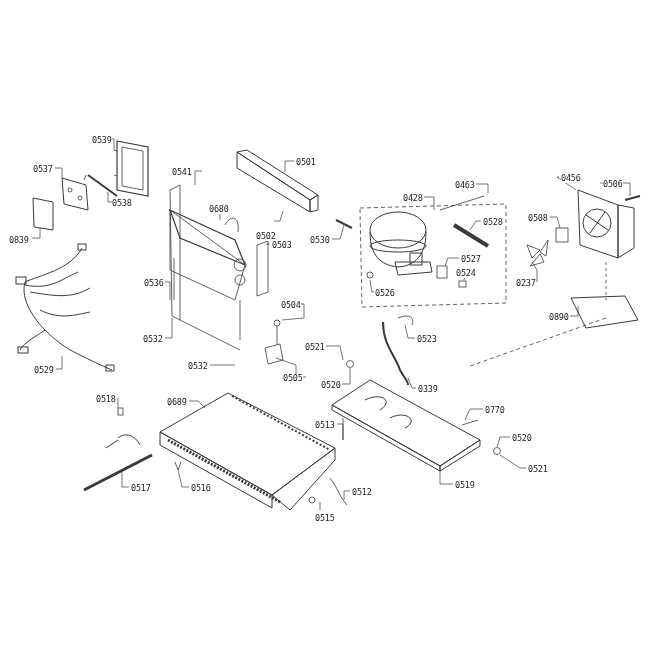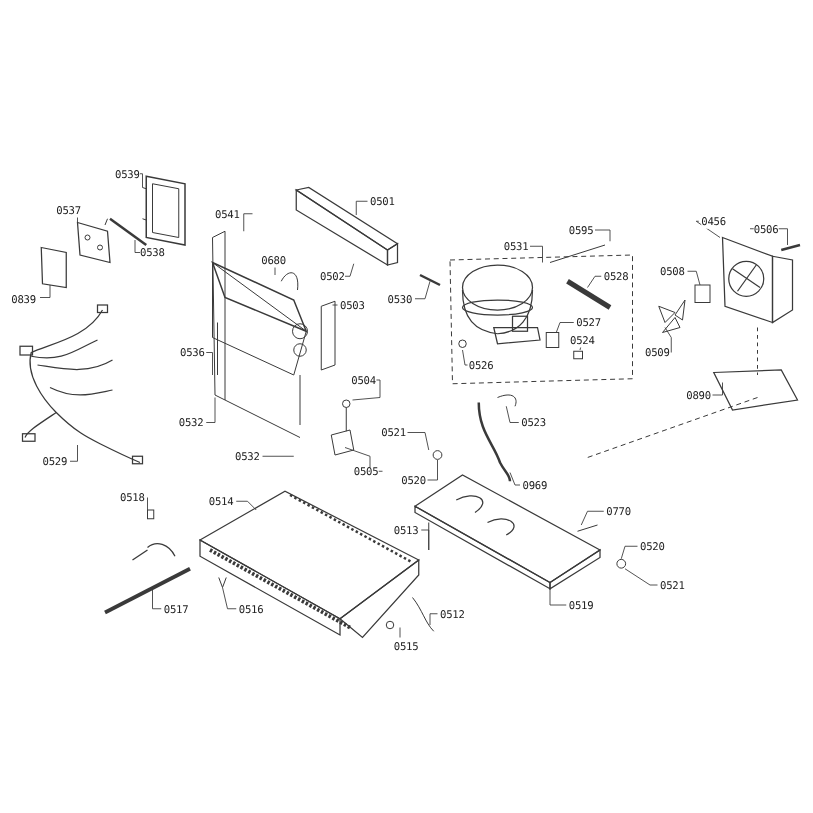--- a/index.html
+++ b/index.html
@@ -180,52 +180,52 @@
     <polyline points="526,468 520,468 500,455"></polyline>
     <polyline points="453,484 440,484 440,471"></polyline>
     <polyline points="129,487 122,487 122,470"></polyline>
     <polyline points="189,487 182,487 178,470"></polyline>
     <polyline points="350,491 344,491 344,500"></polyline>
     <polyline points="320,510 320,502"></polyline>
   </g>
 </svg>
 
 <span class="lbl" style="left:92px;top:136px">0539</span>
-<span class="lbl" style="left:45px;top:165px">0537</span>
+<span class="lbl" style="left:33px;top:165px">0537</span>
 <span class="lbl" style="left:112px;top:199px">0538</span>
 <span class="lbl" style="left:9px;top:236px">0839</span>
 <span class="lbl" style="left:172px;top:168px">0541</span>
 <span class="lbl" style="left:209px;top:205px">0680</span>
 <span class="lbl" style="left:296px;top:158px">0501</span>
-<span class="lbl" style="left:256px;top:218px">0502</span>
+<span class="lbl" style="left:256px;top:232px">0502</span>
 <span class="lbl" style="left:272px;top:241px">0503</span>
 <span class="lbl" style="left:310px;top:236px">0530</span>
-<span class="lbl" style="left:403px;top:194px">0531</span>
-<span class="lbl" style="left:455px;top:181px">0595</span>
+<span class="lbl" style="left:403px;top:194px">0428</span>
+<span class="lbl" style="left:455px;top:181px">0463</span>
 <span class="lbl" style="left:483px;top:218px">0528</span>
 <span class="lbl" style="left:461px;top:255px">0527</span>
 <span class="lbl" style="left:456px;top:269px">0524</span>
 <span class="lbl" style="left:375px;top:289px">0526</span>
 <span class="lbl" style="left:561px;top:174px">0456</span>
 <span class="lbl" style="left:603px;top:180px">0506</span>
 <span class="lbl" style="left:528px;top:214px">0508</span>
-<span class="lbl" style="left:516px;top:279px">0509</span>
+<span class="lbl" style="left:516px;top:279px">0237</span>
 <span class="lbl" style="left:549px;top:313px">0890</span>
 <span class="lbl" style="left:144px;top:279px">0536</span>
 <span class="lbl" style="left:143px;top:335px">0532</span>
 <span class="lbl" style="left:188px;top:362px">0532</span>
 <span class="lbl" style="left:281px;top:301px">0504</span>
 <span class="lbl" style="left:283px;top:374px">0505</span>
 <span class="lbl" style="left:34px;top:366px">0529</span>
 <span class="lbl" style="left:305px;top:343px">0521</span>
 <span class="lbl" style="left:321px;top:381px">0520</span>
 <span class="lbl" style="left:417px;top:335px">0523</span>
-<span class="lbl" style="left:418px;top:385px">0969</span>
+<span class="lbl" style="left:418px;top:385px">0339</span>
 <span class="lbl" style="left:96px;top:395px">0518</span>
-<span class="lbl" style="left:167px;top:398px">0514</span>
+<span class="lbl" style="left:167px;top:398px">0689</span>
 <span class="lbl" style="left:485px;top:406px">0770</span>
 <span class="lbl" style="left:315px;top:421px">0513</span>
 <span class="lbl" style="left:512px;top:434px">0520</span>
 <span class="lbl" style="left:528px;top:465px">0521</span>
 <span class="lbl" style="left:455px;top:481px">0519</span>
 <span class="lbl" style="left:131px;top:484px">0517</span>
 <span class="lbl" style="left:191px;top:484px">0516</span>
 <span class="lbl" style="left:352px;top:488px">0512</span>
 <span class="lbl" style="left:315px;top:514px">0515</span>
 </div>

